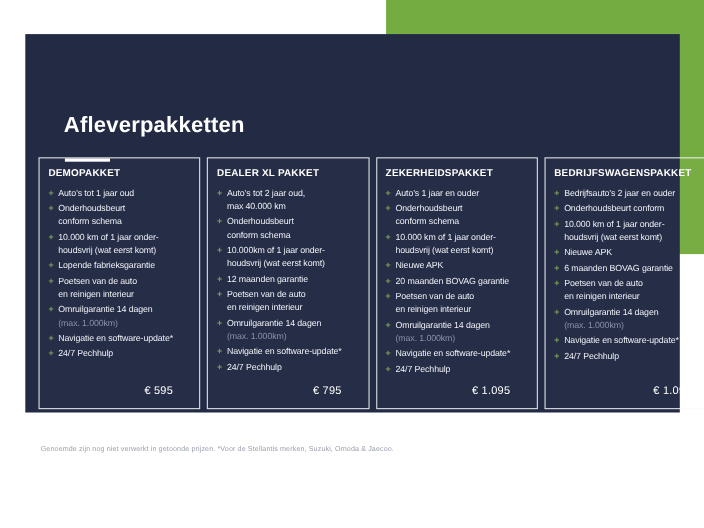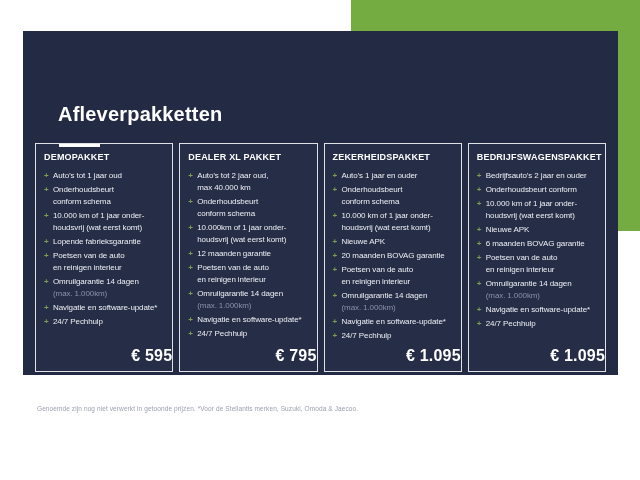--- a/index.html
+++ b/index.html
@@ -39,37 +39,37 @@
   }
 
   .cards-row{
     position:absolute;left:12px;top:112px;right:12px;
     display:flex;gap:6px;
   }
   .card{
     flex:1 1 0;height:229px;
     border:1px solid var(--border);
     background:rgba(255,255,255,0.015);
-    padding:8px 0 7px 8px;
+    padding:8px 24px 7px 8px;
     display:flex;flex-direction:column;
     color:var(--text);
   }
   .card-title{
     font-size:9px;font-weight:bold;letter-spacing:.2px;color:#fff;
     margin-bottom:8px;white-space:nowrap;
   }
   .items{list-style:none;}
   .item{margin-bottom:2px;}
   .line{display:flex;line-height:12px;font-size:8px;}
   .plus{flex:0 0 9px;color:var(--plus);font-weight:bold;}
   .txt{flex:1;white-space:nowrap;letter-spacing:-.1px;}
   .txt.muted{color:var(--muted);}
   .price{
     margin-top:auto;text-align:right;
-    font-size:16px;font-weight:bold;color:#fff;letter-spacing:.2px;
+    font-size:10px;font-weight:normal;color:#fff;letter-spacing:.2px;
     line-height:16px;
   }
 
   .footnote{
     position:absolute;left:37px;top:405px;
     font-size:6.5px;color:var(--footnote);letter-spacing:.1px;
   }
 </style>
 </head>
 <body>

